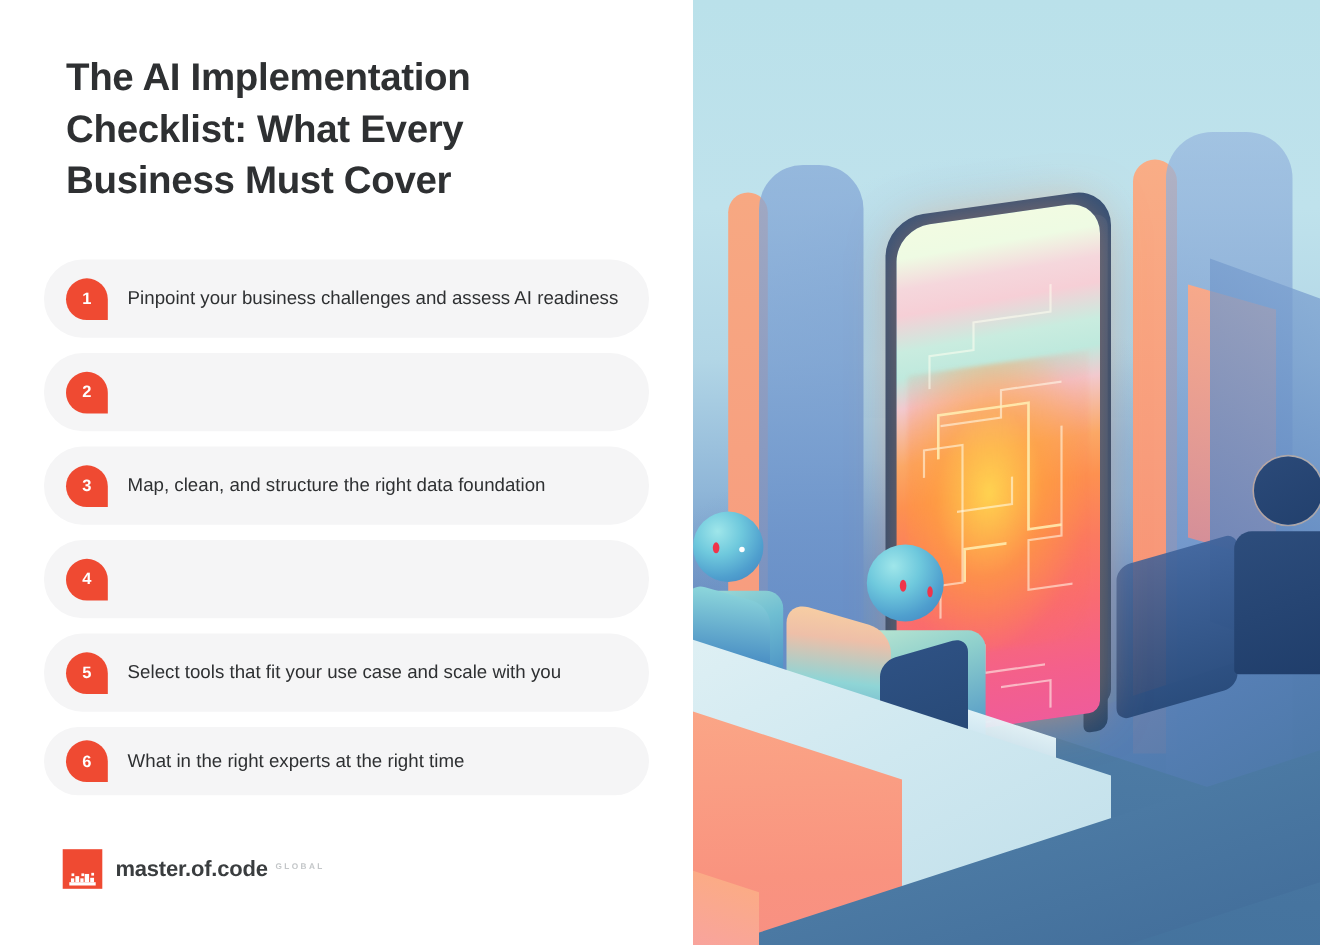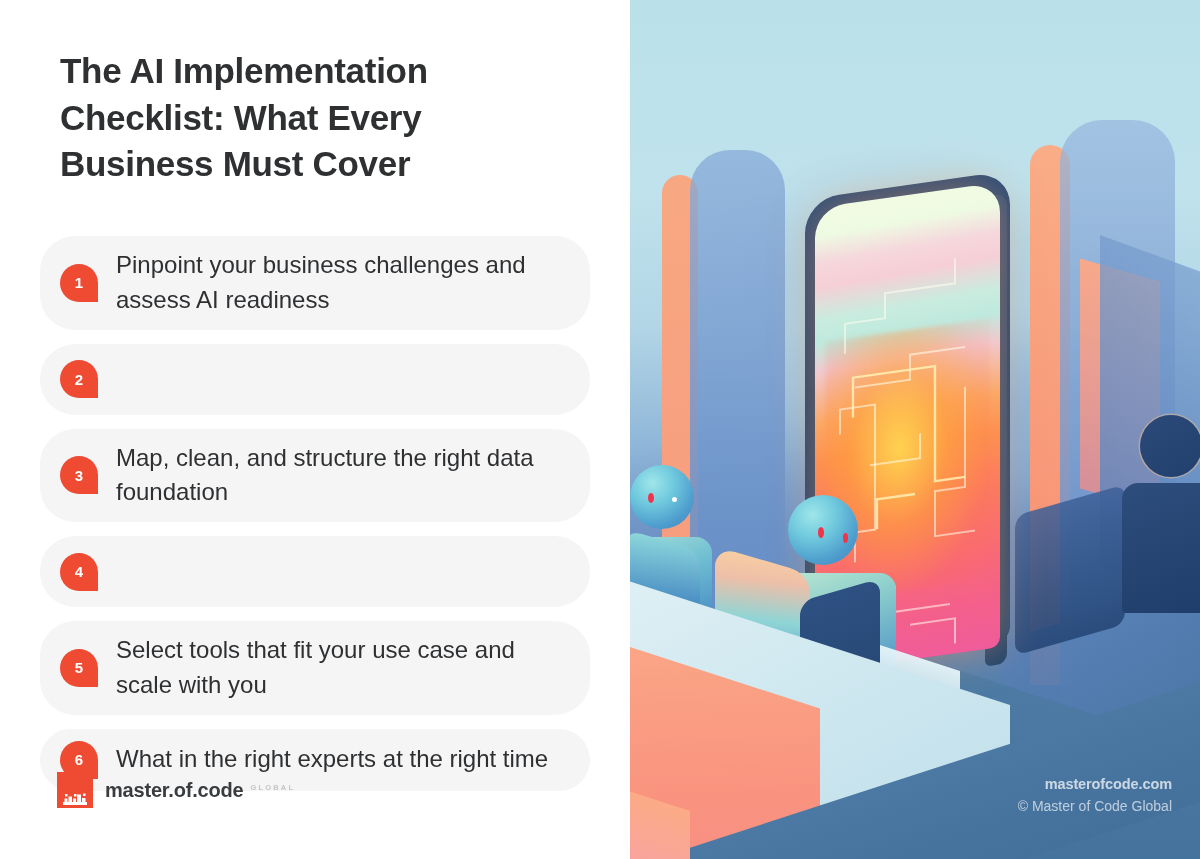--- a/index.html
+++ b/index.html
@@ -36,21 +36,21 @@
   .badge {
     flex:0 0 38px; width:38px; height:38px;
     background:#ef4a32;
     border-radius:50% 50% 0 50%;
     color:#ffffff; font-size:15px; font-weight:bold;
     display:flex; align-items:center; justify-content:center;
     margin-right:18px;
     line-height:1;
   }
   .check-text {
-    font-size:24px; line-height:1.45; color:#2e3032;
+    font-size:17px; line-height:1.45; color:#2e3032;
     max-width:450px;
   }
 
   
   .logo-row {
     position:absolute; left:57px; top:772px;
     display:flex; align-items:center;
   }
   .logo-mark {
     width:36px; height:36px; background:#ef4a32;
@@ -391,20 +391,16 @@
 
     <div class="ill-layer plat-mid-light"></div>
     <div class="blk blk3"></div>
     <div class="blk blk1"></div>
     <div class="blk blk2"></div>
     <div class="ill-layer plat-top"></div>
     <div class="ill-layer plat-orange"></div>
     <div class="ill-layer plat-front"></div>
     <div class="ill-layer plat-side"></div>
 
-    <div class="watermark">
-      <div class="wm-site">masterofcode.com</div>
-      <div class="wm-copy">© Master of Code Global</div>
-    </div>
 
   </div>
 
 </div>
 
 </body></html>

